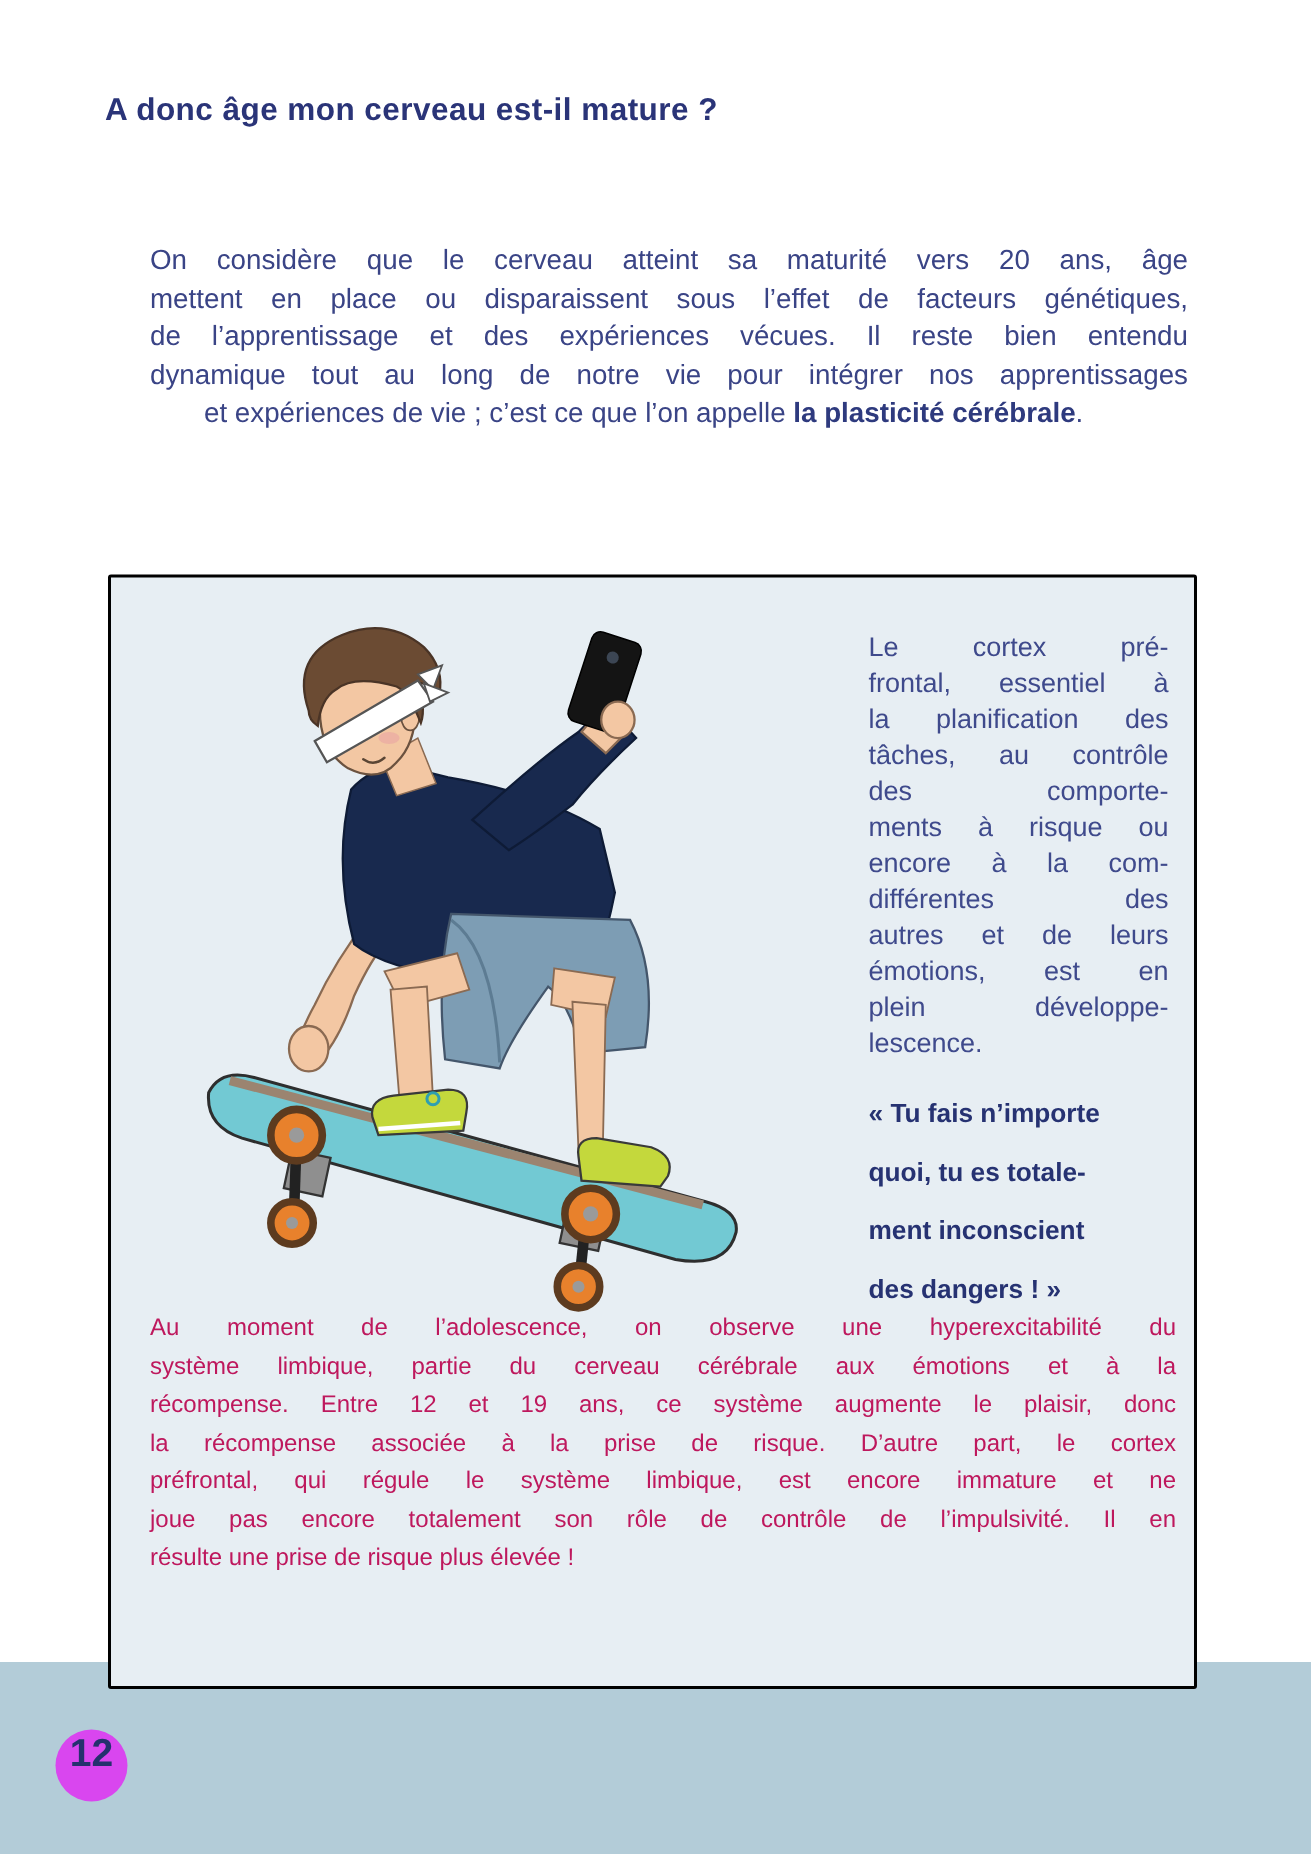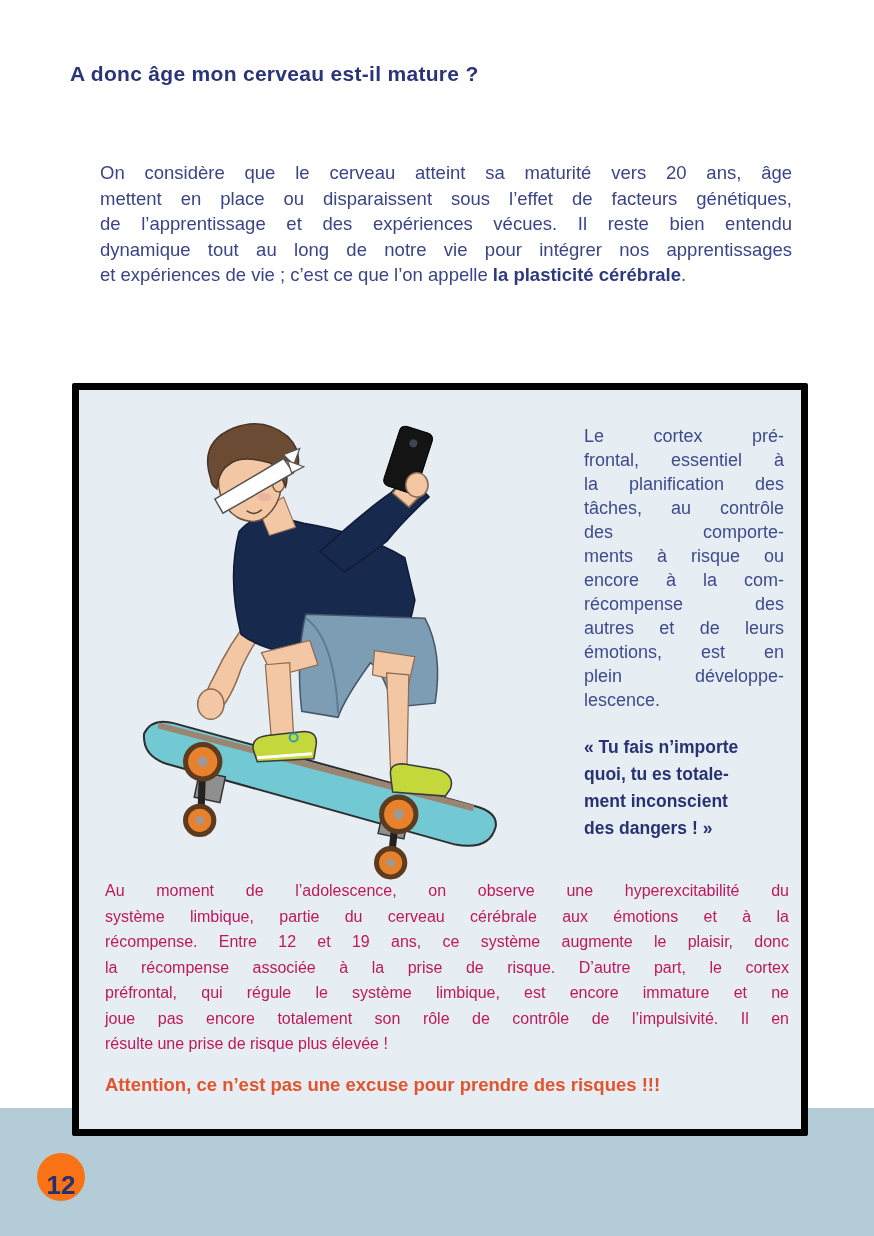--- a/index.html
+++ b/index.html
@@ -15,33 +15,33 @@
     position:absolute;left:70px;top:62px;width:740px;
     font-size:21px;font-weight:bold;letter-spacing:.3px;
     color:#2a3478;margin:0;
   }
   
   .intro{
     position:absolute;left:100px;top:160px;width:692px;
     font-size:18.5px;line-height:25.5px;color:#3a4486;
   }
   .jl{text-align:justify;text-align-last:justify;}
-  .left-lines .jl{text-align:left;text-align-last:left;}
+  .left-lines .jl{text-align:left;text-align-last:left;margin-top:12px;}
   .just-para .jl:last-child{text-align-last:left;}
-  .intro-last{text-align:left;}
+  .intro-last{text-align:left;margin-left:36px;}
   .intro-last strong{color:#2e3a7e;}
   
   .band{
     position:absolute;left:0;top:1108px;width:874px;height:128px;
     background:#b3ccd8;
   }
   
   .info-box{
     position:absolute;left:72px;top:383px;width:722px;height:739px;
-    background:#e7eef3;border:7px solid #000000;border-radius:2px;
+    background:#e7eef3;border:2px solid #000000;border-radius:2px;
   }
   .illustration{
     position:absolute;left:18px;top:8px;width:460px;height:485px;
   }
   .side-col{
     position:absolute;left:505px;top:34px;width:200px;
     font-size:18px;line-height:24px;color:#3f4a8c;
   }
   .quote{
     margin-top:22px;
@@ -51,22 +51,22 @@
     position:absolute;left:26px;top:488px;width:684px;
     font-size:16px;line-height:25.5px;color:#be185d;
   }
   .warning{
     position:absolute;left:26px;top:684px;width:684px;
     font-size:18.5px;font-weight:bold;color:#e2542d;
   }
   
   .page-num{
     position:absolute;left:37px;top:1153px;width:48px;height:48px;
-    background:#f97316;border-radius:50%;
-    display:flex;align-items:flex-end;justify-content:center;
+    background:#d946ef;border-radius:50%;
+    display:flex;align-items:flex-start;justify-content:center;
     font-size:26px;font-weight:bold;color:#25316e;
   }
 </style>
 </head>
 <body>
 
 <div class="page">
 
   <h1 class="title">A donc âge mon cerveau est-il mature ?</h1>
 
@@ -149,21 +149,21 @@
 
     <div class="side-col">
       <div class="just-para">
           <div class="jl">Le cortex pré-</div>
           <div class="jl">frontal, essentiel à</div>
           <div class="jl">la planification des</div>
           <div class="jl">tâches, au contrôle</div>
           <div class="jl">des comporte-</div>
           <div class="jl">ments à risque ou</div>
           <div class="jl">encore à la com-</div>
-          <div class="jl">récompense des</div>
+          <div class="jl">différentes des</div>
           <div class="jl">autres et de leurs</div>
           <div class="jl">émotions, est en</div>
           <div class="jl">plein développe-</div>
           <div class="jl">lescence.</div>
         </div>
       <div class="quote left-lines">
           <div class="jl">« Tu fais n’importe</div>
           <div class="jl">quoi, tu es totale-</div>
           <div class="jl">ment inconscient</div>
           <div class="jl">des dangers ! »</div>
@@ -173,20 +173,19 @@
     <div class="limbic just-para">
         <div class="jl">Au moment de l’adolescence, on observe une hyperexcitabilité du</div>
         <div class="jl">système limbique, partie du cerveau cérébrale aux émotions et à la</div>
         <div class="jl">récompense. Entre 12 et 19 ans, ce système augmente le plaisir, donc</div>
         <div class="jl">la récompense associée à la prise de risque. D’autre part, le cortex</div>
         <div class="jl">préfrontal, qui régule le système limbique, est encore immature et ne</div>
         <div class="jl">joue pas encore totalement son rôle de contrôle de l’impulsivité. Il en</div>
         <div class="jl">résulte une prise de risque plus élevée !</div>
       </div>
 
-    <div class="warning">Attention, ce n’est pas une excuse pour prendre des risques !!!</div>
   </div>
 
   <div class="page-num">
     <span>12</span>
   </div>
 
 </div>
 
 </body></html>

